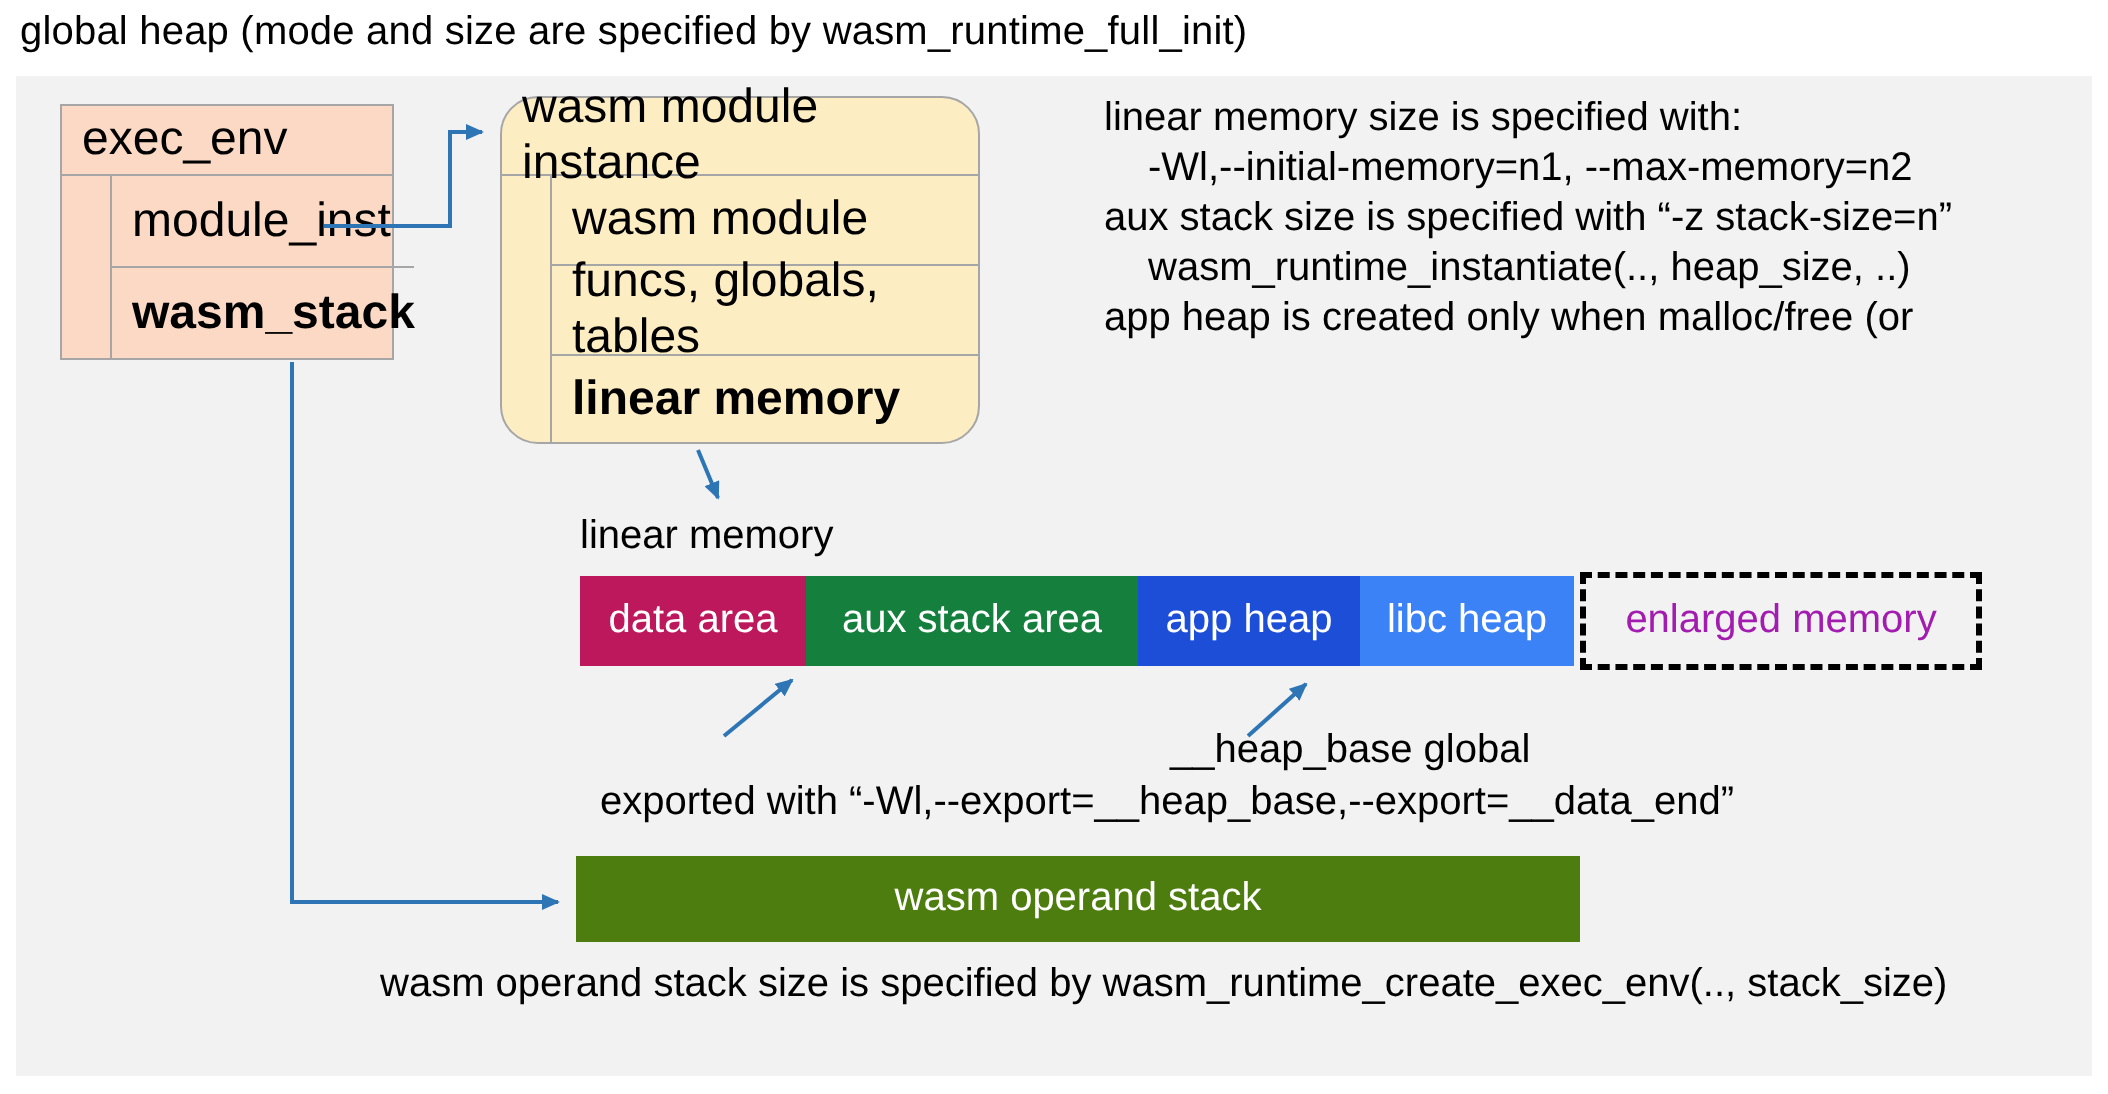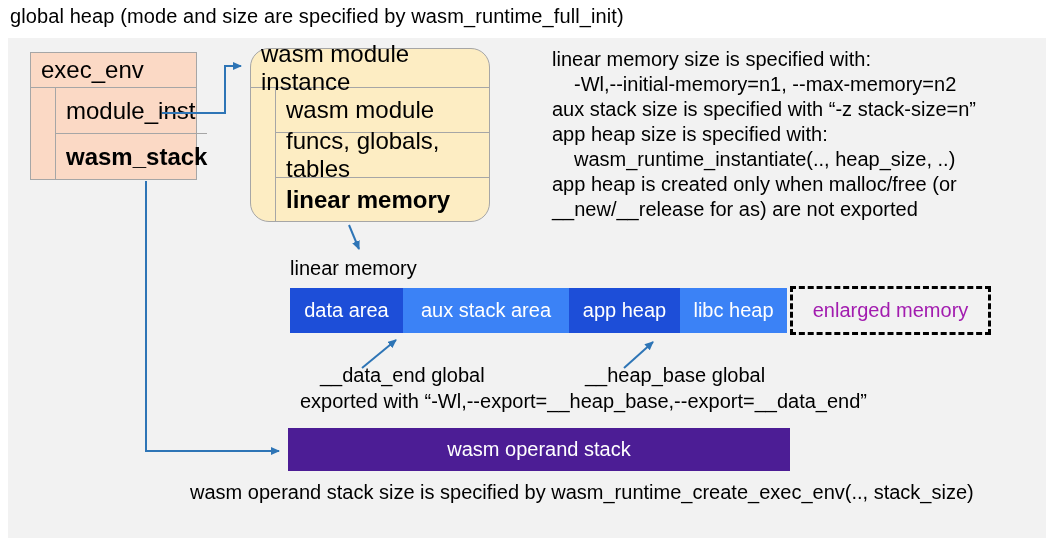--- a/index.html
+++ b/index.html
@@ -90,40 +90,37 @@
         <div class="row">funcs, globals, tables</div>
         <div class="row">linear memory</div>
       </div>
     </div>
   </div>
 
   <div class="notes-top">
     <div>linear memory size is specified with:</div>
     <div class="indent">-Wl,--initial-memory=n1, --max-memory=n2</div>
     <div>aux stack size is specified with “-z stack-size=n”</div>
-    <div>app heap size is specified with:</div>
     <div class="indent">wasm_runtime_instantiate(.., heap_size, ..)</div>
     <div>app heap is created only when malloc/free (or</div>
-    <div>__new/__release for as) are not exported</div>
   </div>
 
   <div class="lm-label">linear memory</div>
   <div class="lm-bar">
-    <div class="segment seg-data" style="background-color: #1d4ed8; color: rgb(255, 255, 255);">data area</div>
-    <div class="segment seg-aux" style="background-color: #3b82f6; color: rgb(255, 255, 255);">aux stack area</div>
+    <div class="segment seg-data" style="background-color: #be185d; color: rgb(255, 255, 255);">data area</div>
+    <div class="segment seg-aux" style="background-color: #15803d; color: rgb(255, 255, 255);">aux stack area</div>
     <div class="segment seg-app" style="background-color: #1d4ed8; color: rgb(255, 255, 255);">app heap</div>
     <div class="segment seg-libc" style="background-color: #3b82f6; color: rgb(255, 255, 255);">libc heap</div>
     <div class="segment seg-enl" style="background-color: rgb(242, 242, 242); color: #a21caf;">enlarged memory</div>
   </div>
 
-  <div class="ann ann-data-end">__data_end global</div>
   <div class="ann ann-heap-base">__heap_base global</div>
   <div class="ann ann-exported">exported with “-Wl,--export=__heap_base,--export=__data_end”</div>
 
-  <div class="op-stack" style="background-color: #4c1d95;">wasm operand stack</div>
+  <div class="op-stack" style="background-color: #4d7c0f;">wasm operand stack</div>
 
   <div class="notes-bottom">
     <div>wasm operand stack size is specified by wasm_runtime_create_exec_env(.., stack_size)</div>
   </div>
 
   <svg class="overlay" viewBox="0 0 1054 547">
     <defs>
       <marker id="ah" markerWidth="9" markerHeight="8" refX="8" refY="4" orient="auto" markerUnits="userSpaceOnUse">
         <path d="M0,0 L9,4 L0,8 Z" fill="#2e75b6"></path>
       </marker>

